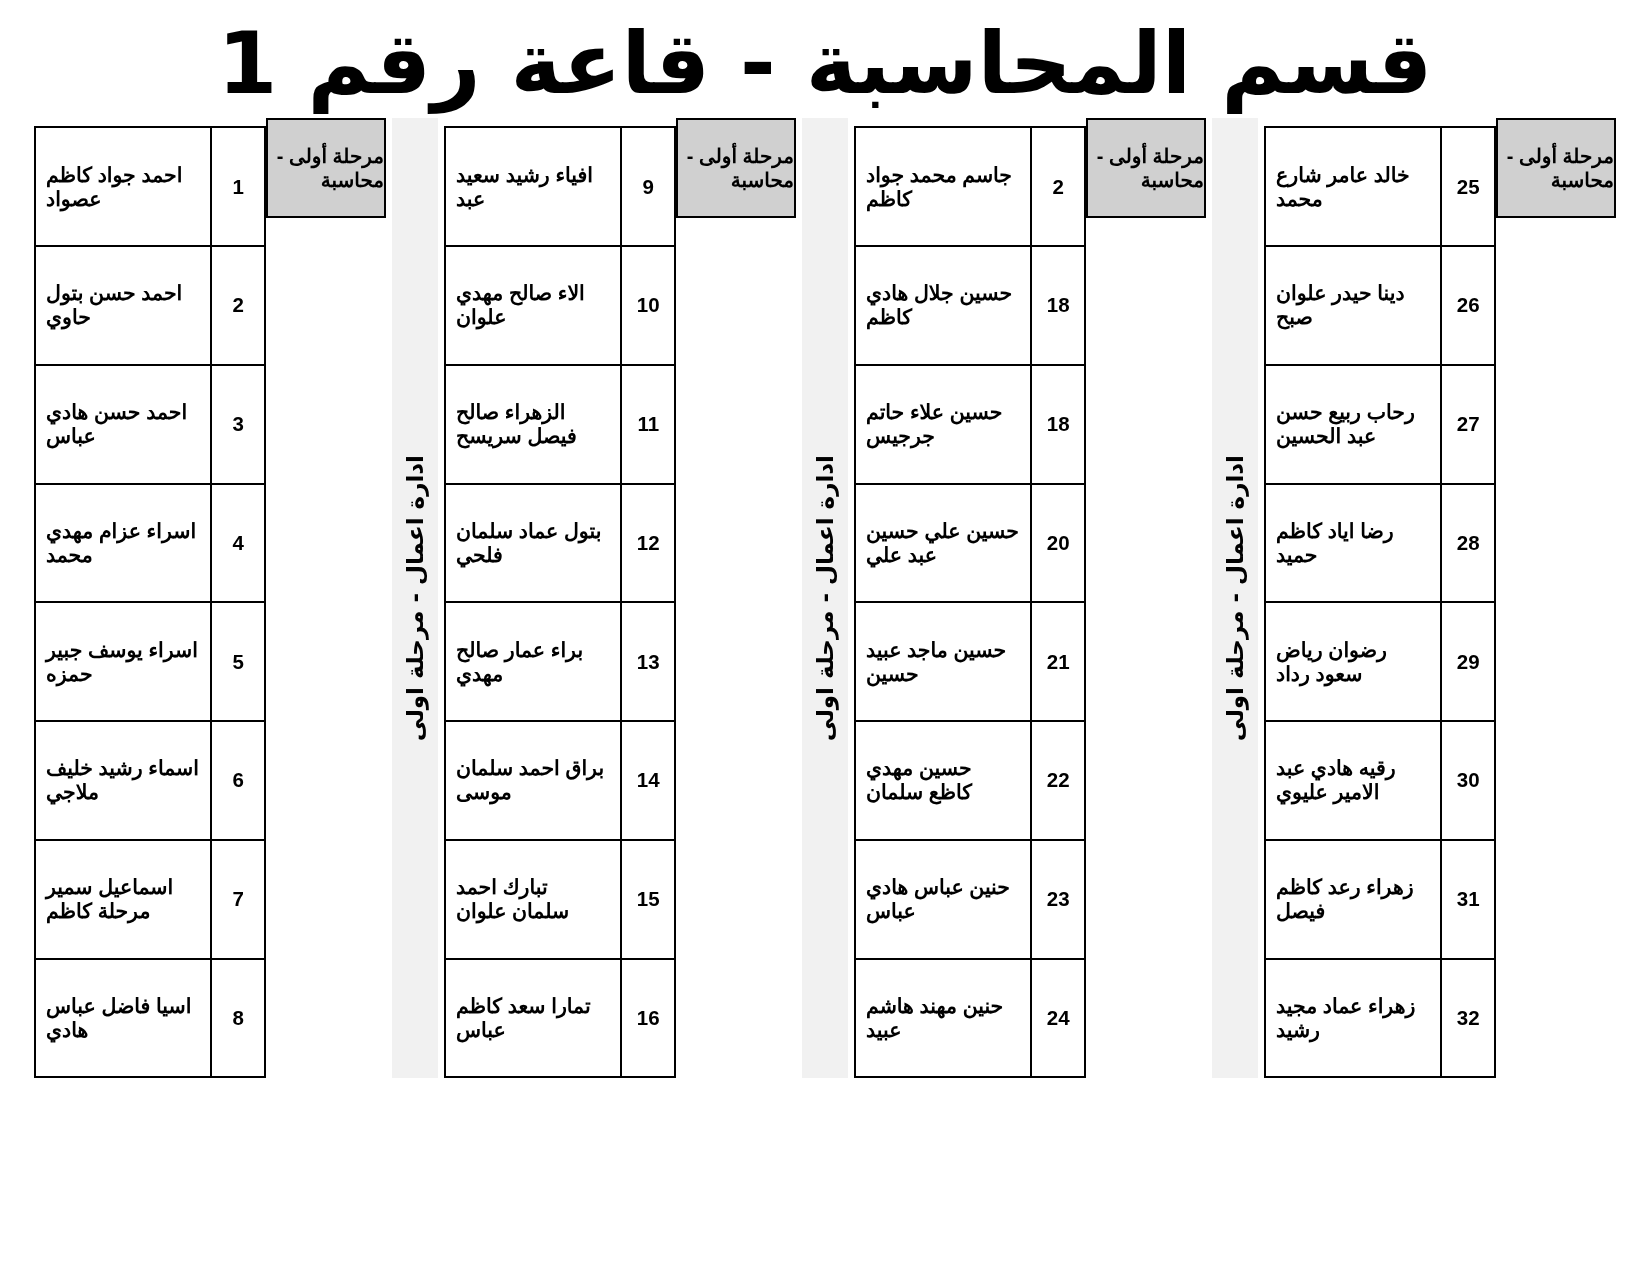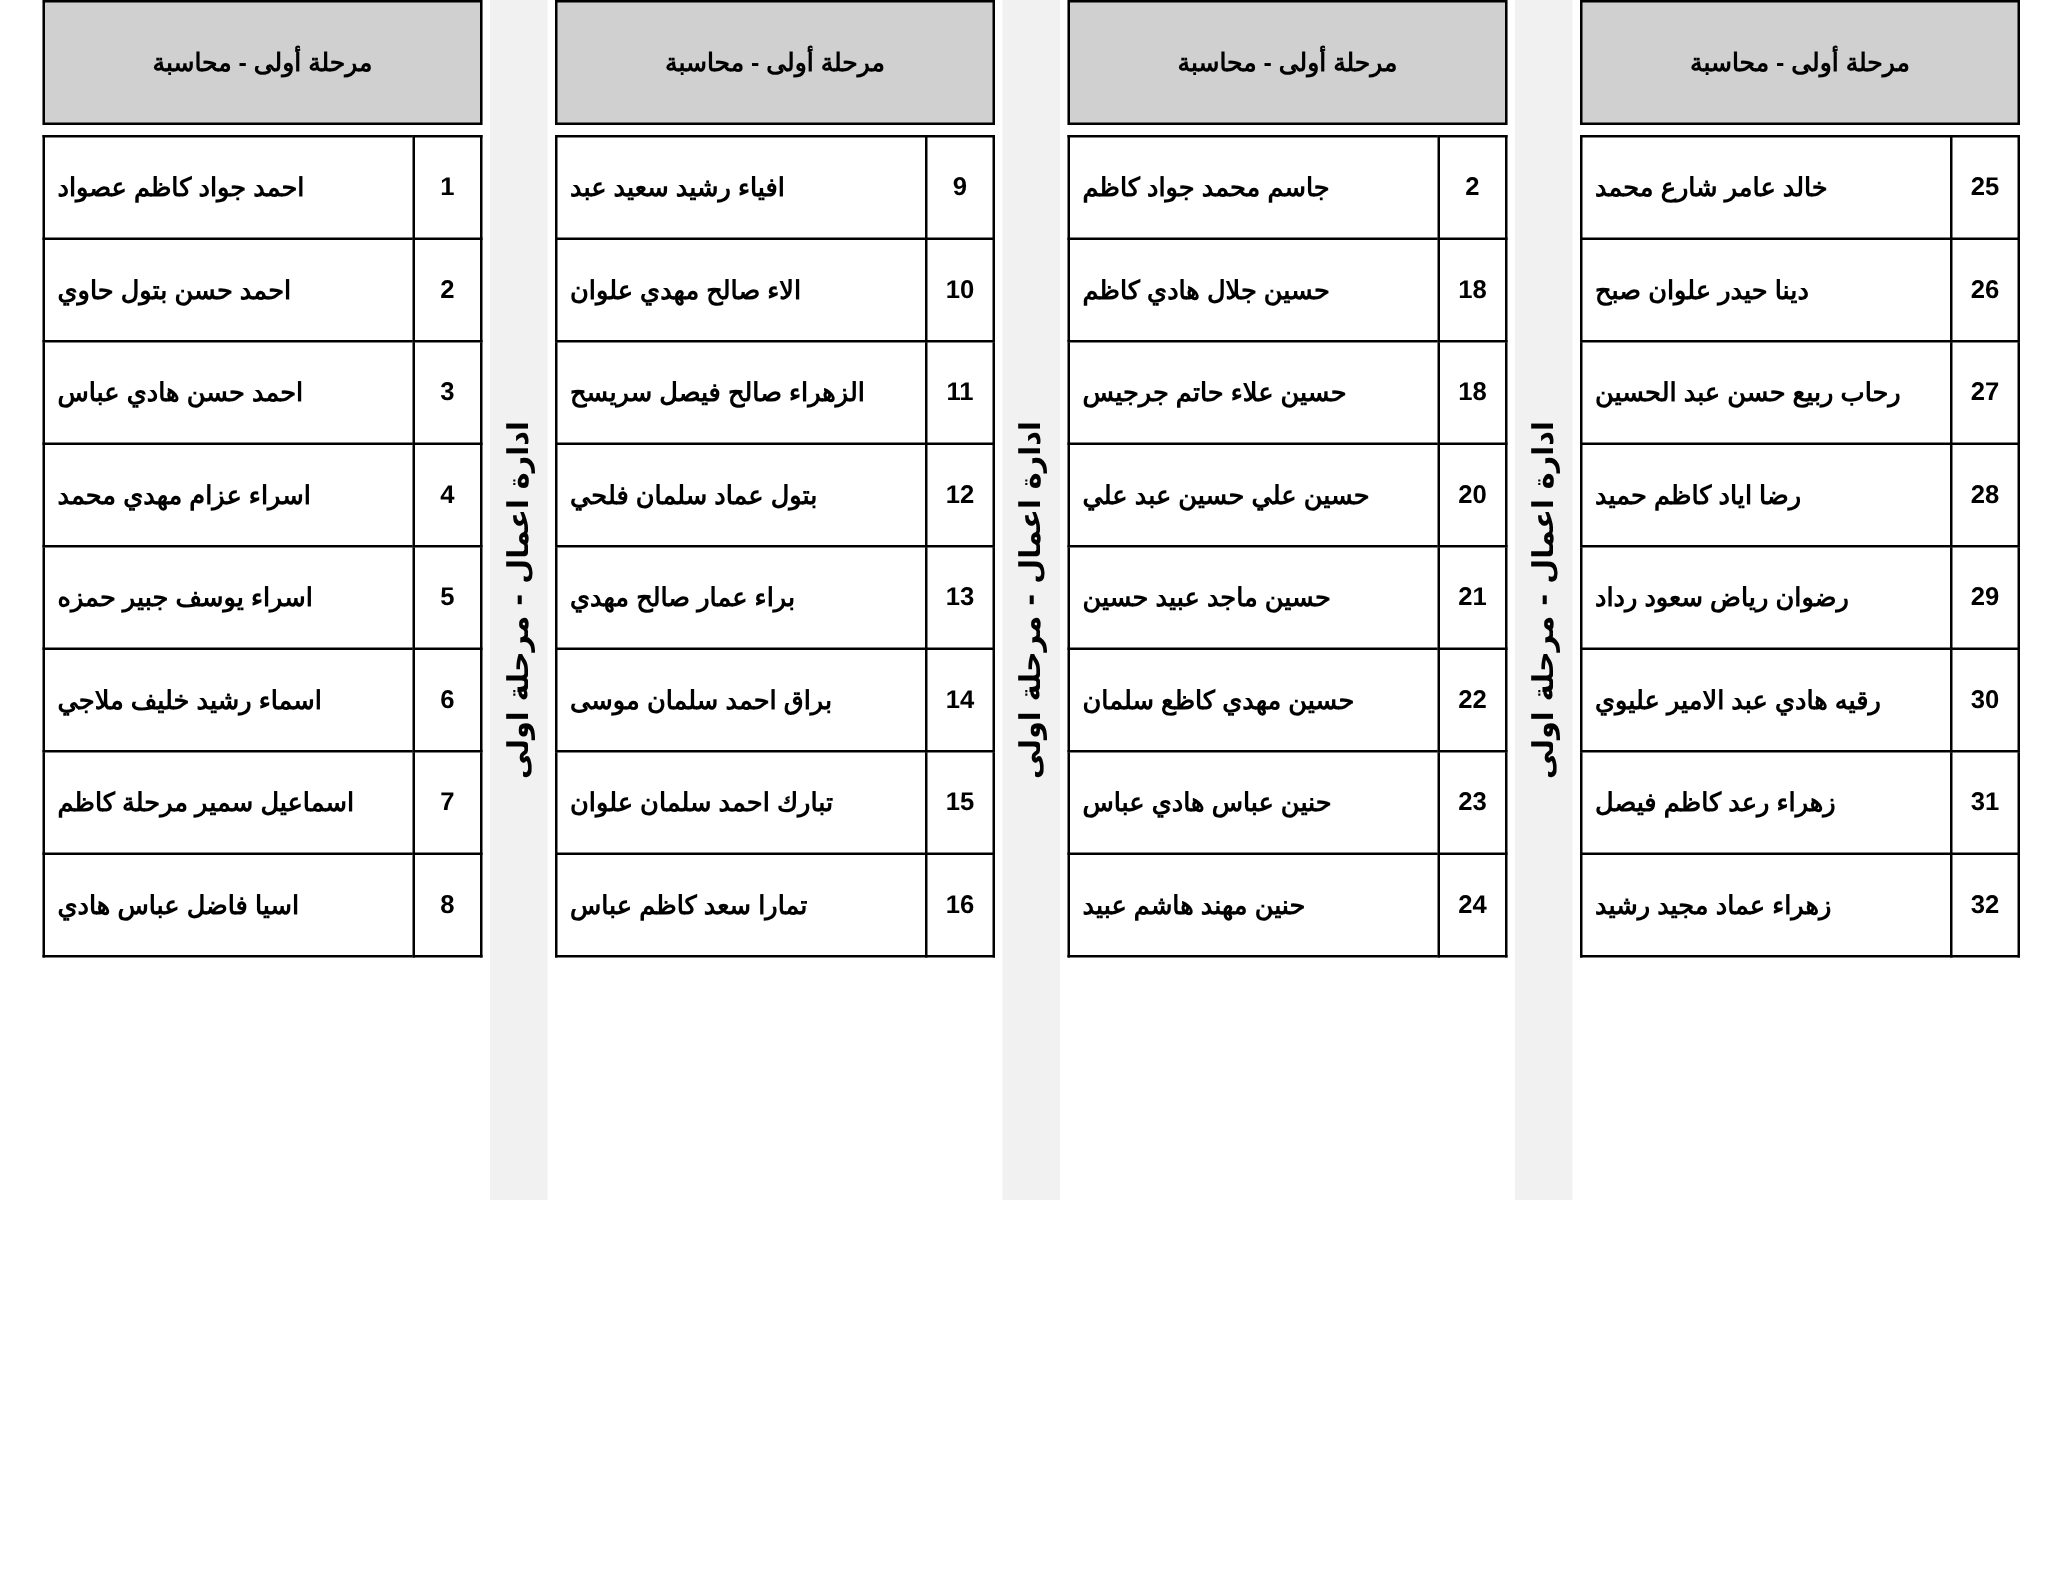--- a/index.html
+++ b/index.html
@@ -34,21 +34,21 @@
   .board {
     display: flex;
     flex-direction: row;
     justify-content: center;
     align-items: stretch;
     margin: 0 36px;
     height: 960px;
   }
   .group {
     display: flex;
-    flex-direction: column;
+    flex-direction: row;
     flex: 0 0 auto;
     width: 352px;
   }
   .group-header {
     border: 2px solid #000;
     background: #d0d0d0;
     height: 100px;
     display: flex;
     align-items: center;
     justify-content: center;
@@ -98,20 +98,21 @@
     letter-spacing: 1px;
     font-family: "DejaVu Sans", sans-serif;
   }
   .group:first-child .group-header { }
 </style>
 </head>
 <body>
 
 <div class="page">
 
+  <div class="title">قسم المحاسبة - قاعة رقم 1</div>
 
   <div class="board">
 
     <div class="group">
       <div class="group-header">مرحلة أولى - محاسبة</div>
       <table class="group-table">
         <tbody>
           <tr>
             <td class="cell-num">25</td>
             <td class="cell-name">خالد عامر شارع محمد</td>

